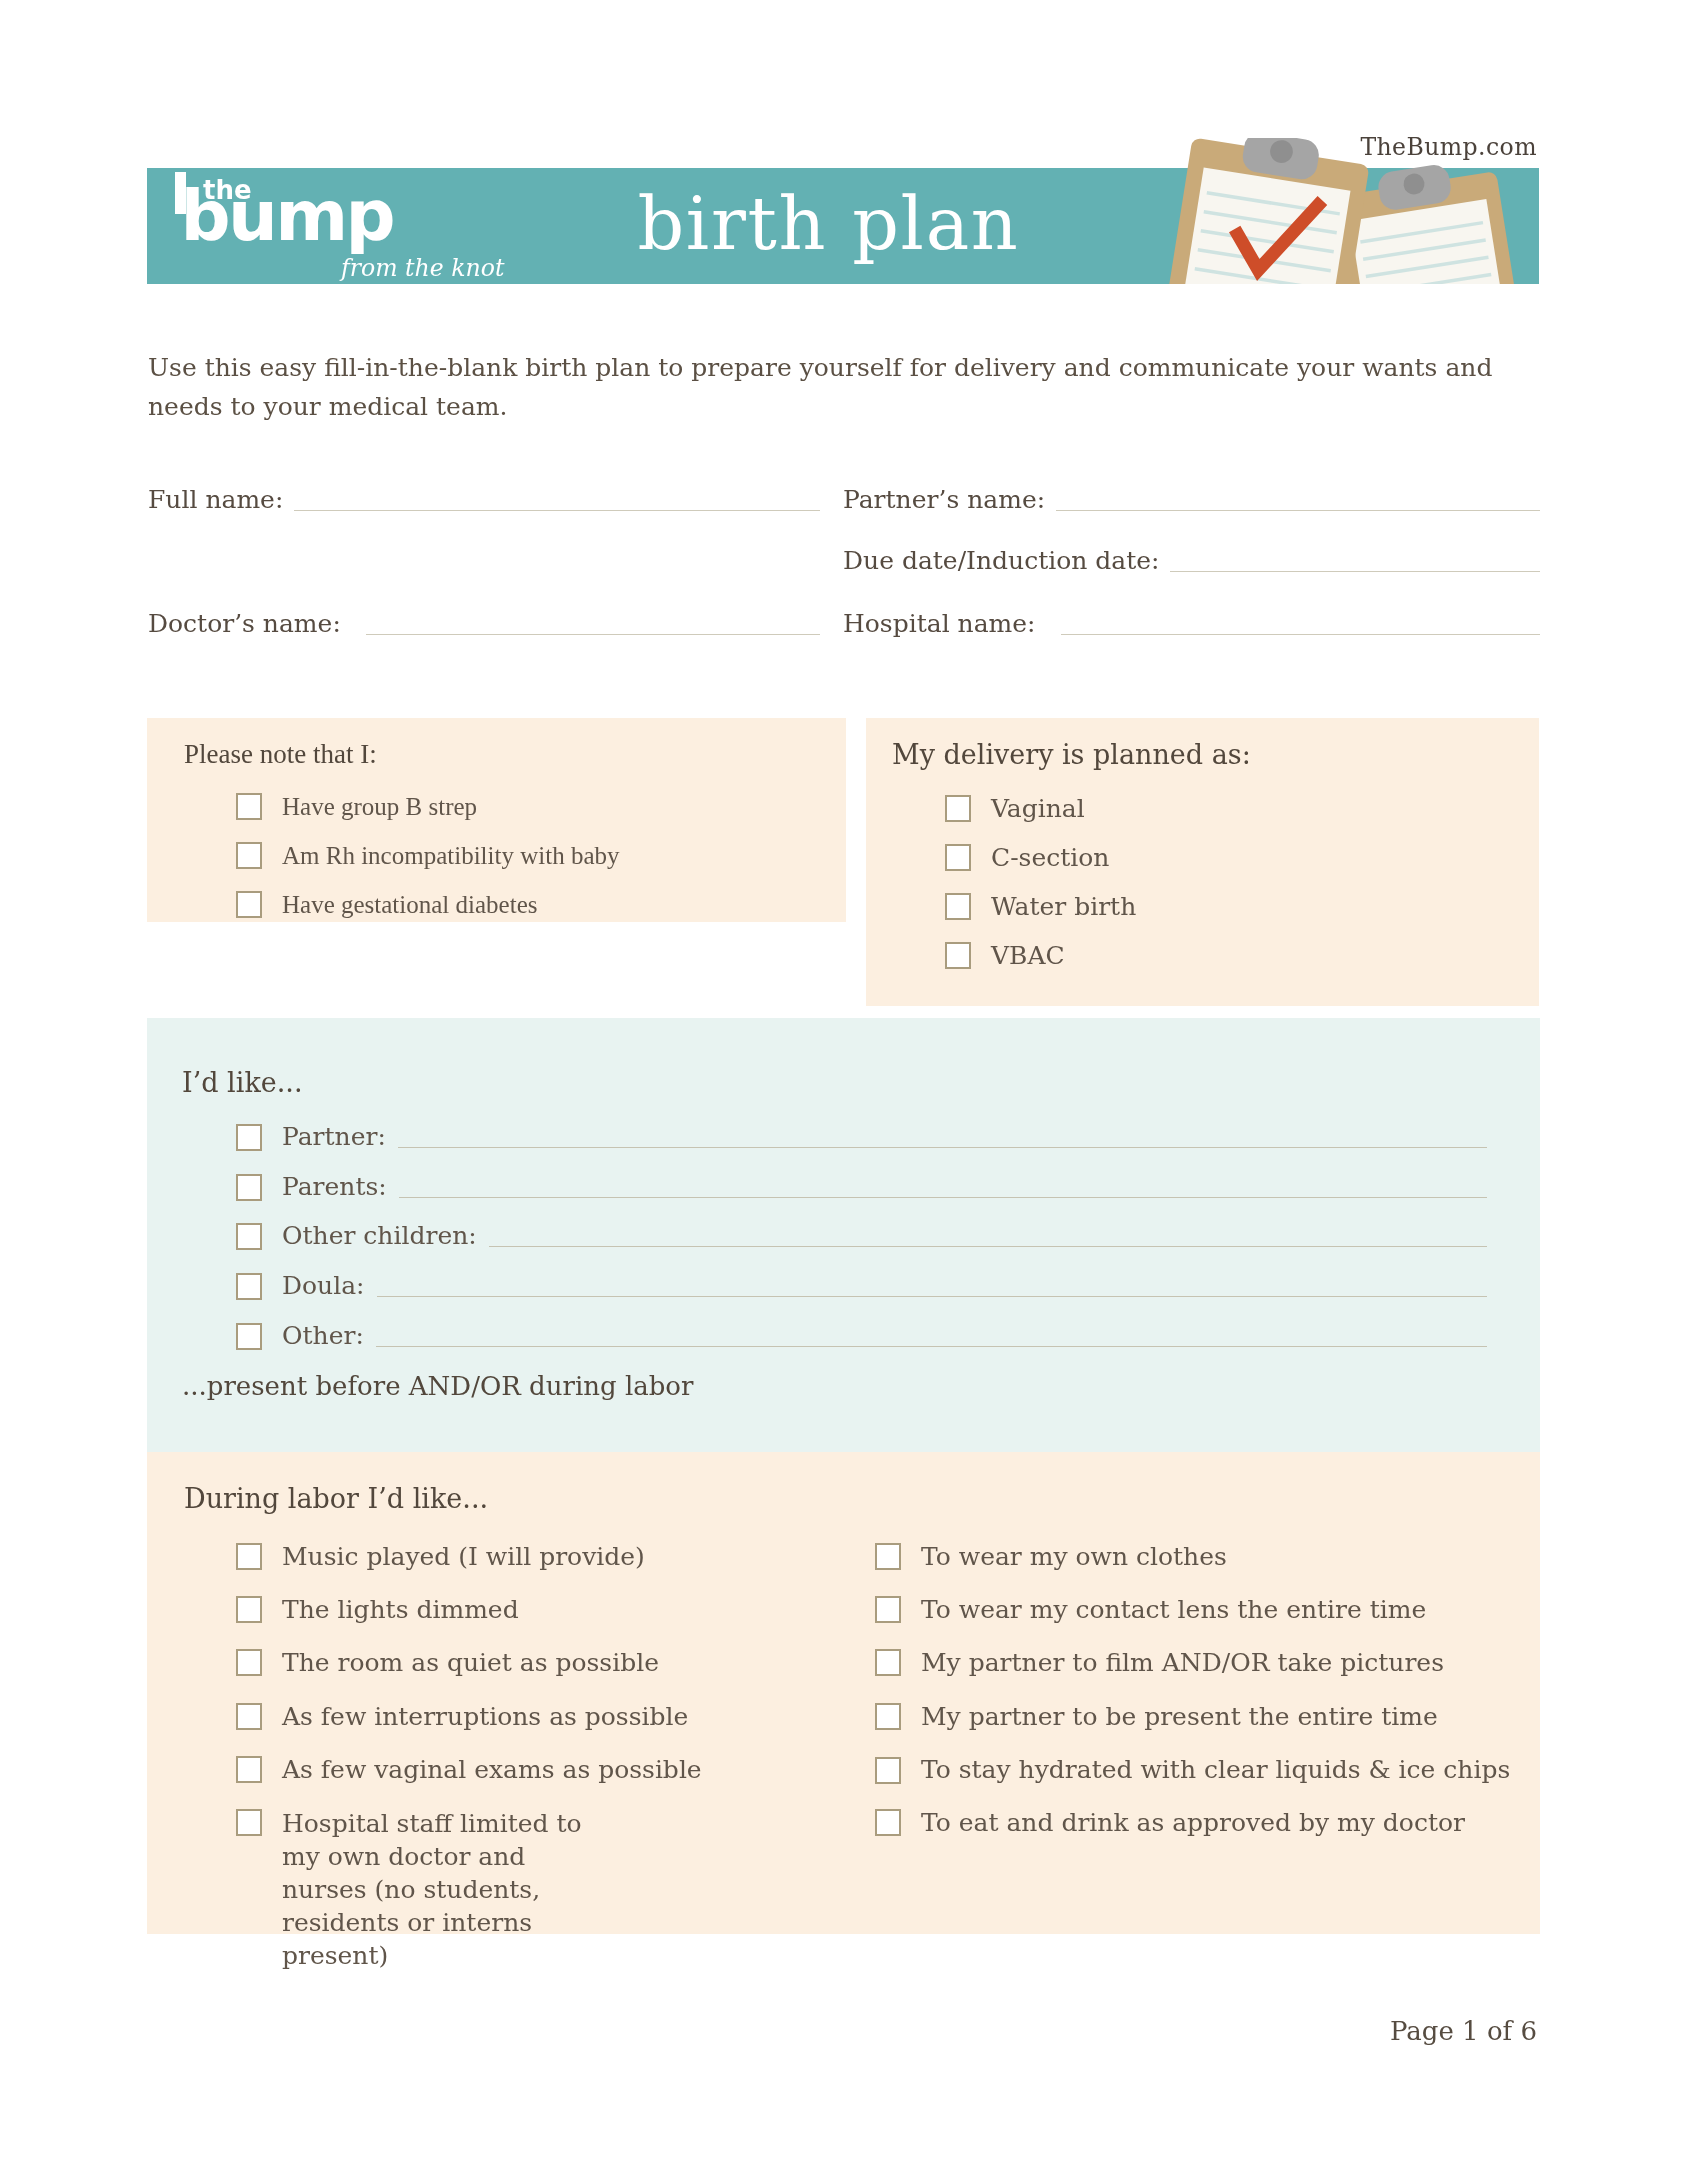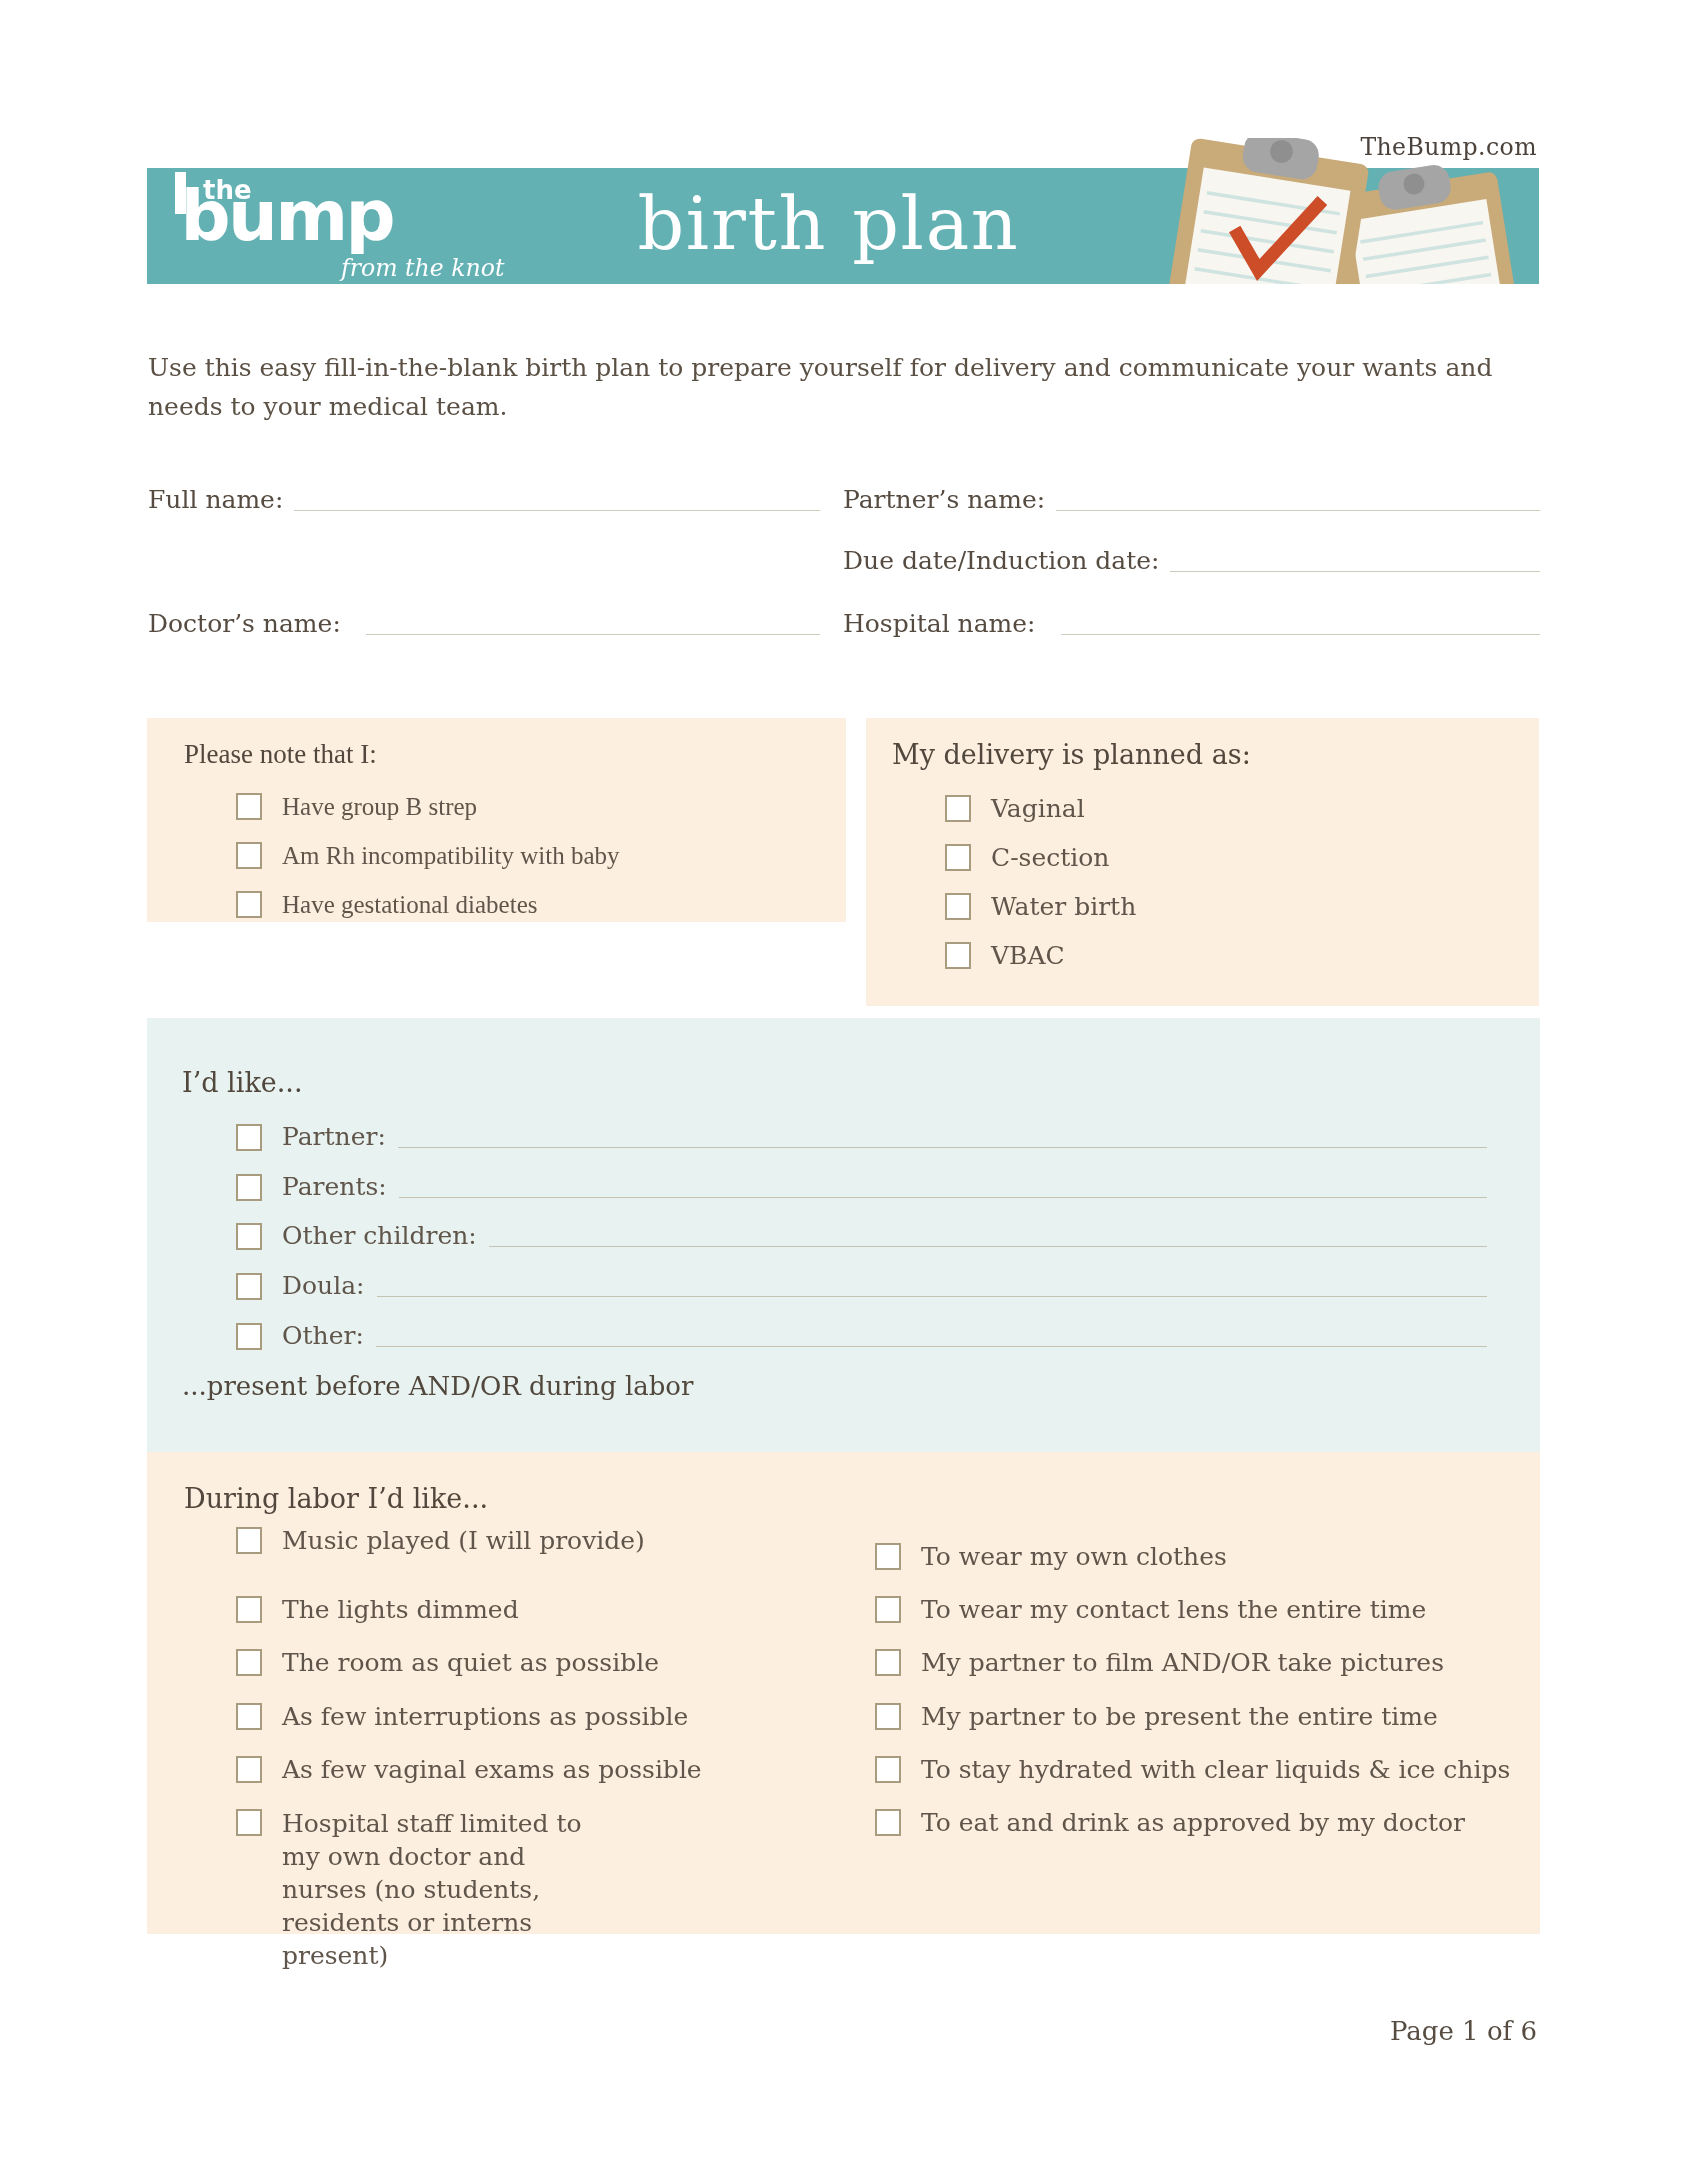--- a/index.html
+++ b/index.html
@@ -204,21 +204,21 @@
       <div class="checkbox"></div>
       <span class="lbl">Other:</span>
       <div class="fill"></div>
     </div>
     <div class="caption" style="left:35px;top:353px;">...present before AND/OR during labor</div>
   </div>
 
   <div class="box" style="left:147px;top:1452px;width:1393px;height:482px;">
     <div class="box-heading" style="left:37px;top:31px;">During labor I’d like...</div>
 
-    <div class="check-item" style="left:89px;top:75px;">
+    <div class="check-item" style="left:89px;top:91px;">
       <div class="checkbox"></div>
       <span class="lbl">Music played (I will provide)</span>
     </div>
     <div class="check-item" style="left:89px;top:144px;">
       <div class="checkbox"></div>
       <span class="lbl">The lights dimmed</span>
     </div>
     <div class="check-item" style="left:89px;top:197px;">
       <div class="checkbox"></div>
       <span class="lbl">The room as quiet as possible</span>
@@ -245,21 +245,21 @@
       <span class="lbl">To wear my contact lens the entire time</span>
     </div>
     <div class="check-item" style="left:728px;top:197px;">
       <div class="checkbox"></div>
       <span class="lbl">My partner to film AND/OR take pictures</span>
     </div>
     <div class="check-item" style="left:728px;top:251px;">
       <div class="checkbox"></div>
       <span class="lbl">My partner to be present the entire time</span>
     </div>
-    <div class="check-item" style="left:728px;top:304px;">
+    <div class="check-item" style="left:728px;top:304px;align-items:center;">
       <div class="checkbox"></div>
       <span class="lbl">To stay hydrated with clear liquids &amp; ice chips</span>
     </div>
     <div class="check-item" style="left:728px;top:357px;">
       <div class="checkbox"></div>
       <span class="lbl">To eat and drink as approved by my doctor</span>
     </div>
   </div>
 
   <div class="footer">Page 1 of 6</div>

